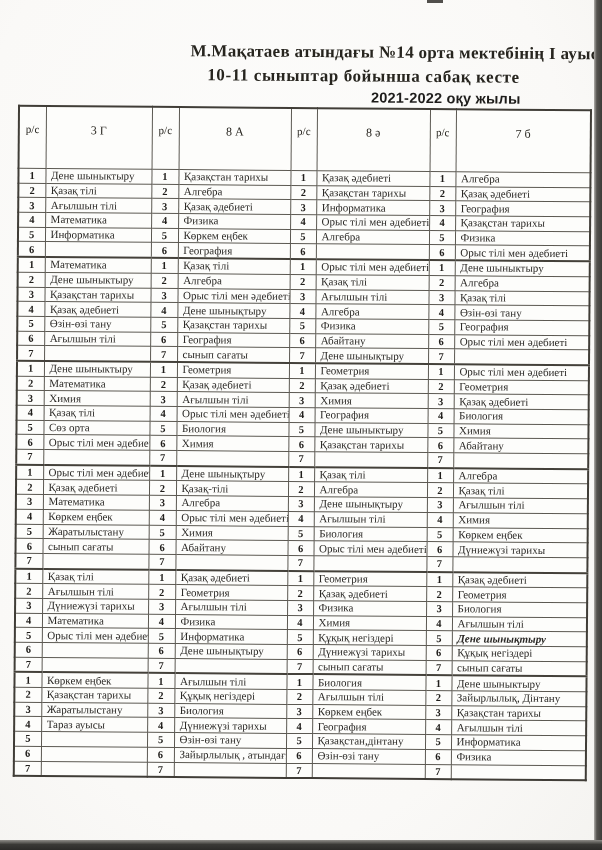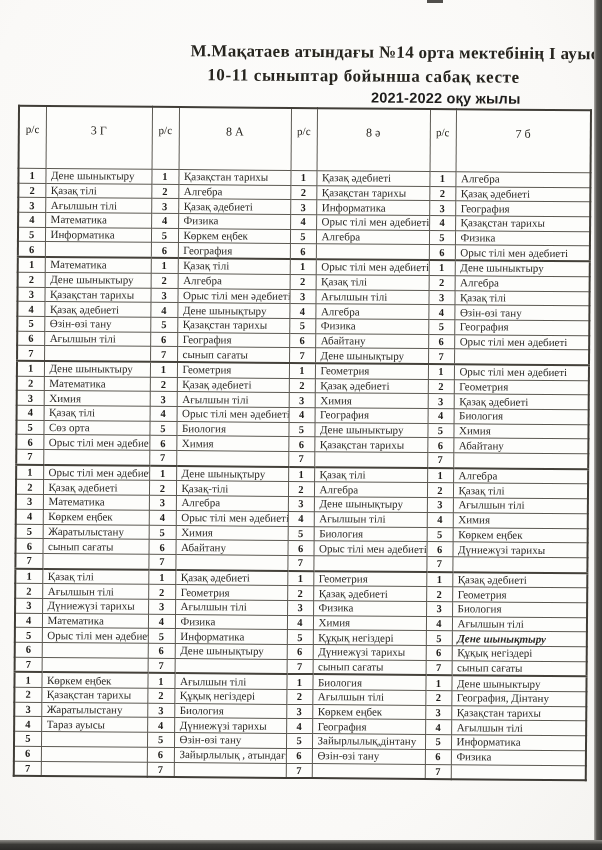--- a/index.html
+++ b/index.html
@@ -428,21 +428,21 @@
             <td class="subj">Дене шыныктыру</td>
           </tr>
           <tr>
             <td class="num">2</td>
             <td class="subj">Қазақстан тарихы</td>
             <td class="num">2</td>
             <td class="subj">Құқық негіздері</td>
             <td class="num">2</td>
             <td class="subj">Ағылшын тілі</td>
             <td class="num">2</td>
-            <td class="subj">География, Дінтану</td>
+            <td class="subj">Зайырлылық, Дінтану</td>
           </tr>
           <tr>
             <td class="num">3</td>
             <td class="subj">Жаратылыстану</td>
             <td class="num">3</td>
             <td class="subj">Биология</td>
             <td class="num">3</td>
             <td class="subj">Көркем еңбек</td>
             <td class="num">3</td>
             <td class="subj">Қазақстан тарихы</td>
@@ -456,21 +456,21 @@
             <td class="subj">География</td>
             <td class="num">4</td>
             <td class="subj">Ағылшын тілі</td>
           </tr>
           <tr>
             <td class="num">5</td>
             <td class="subj"></td>
             <td class="num">5</td>
             <td class="subj">Өзін-өзі тану</td>
             <td class="num">5</td>
-            <td class="subj">Зайырлылық,дінтану</td>
+            <td class="subj">Қазақстан,дінтану</td>
             <td class="num">5</td>
             <td class="subj">Информатика</td>
           </tr>
           <tr>
             <td class="num">6</td>
             <td class="subj"></td>
             <td class="num">6</td>
             <td class="subj">Зайырлылық , атындағы</td>
             <td class="num">6</td>
             <td class="subj">Өзін-өзі тану</td>

